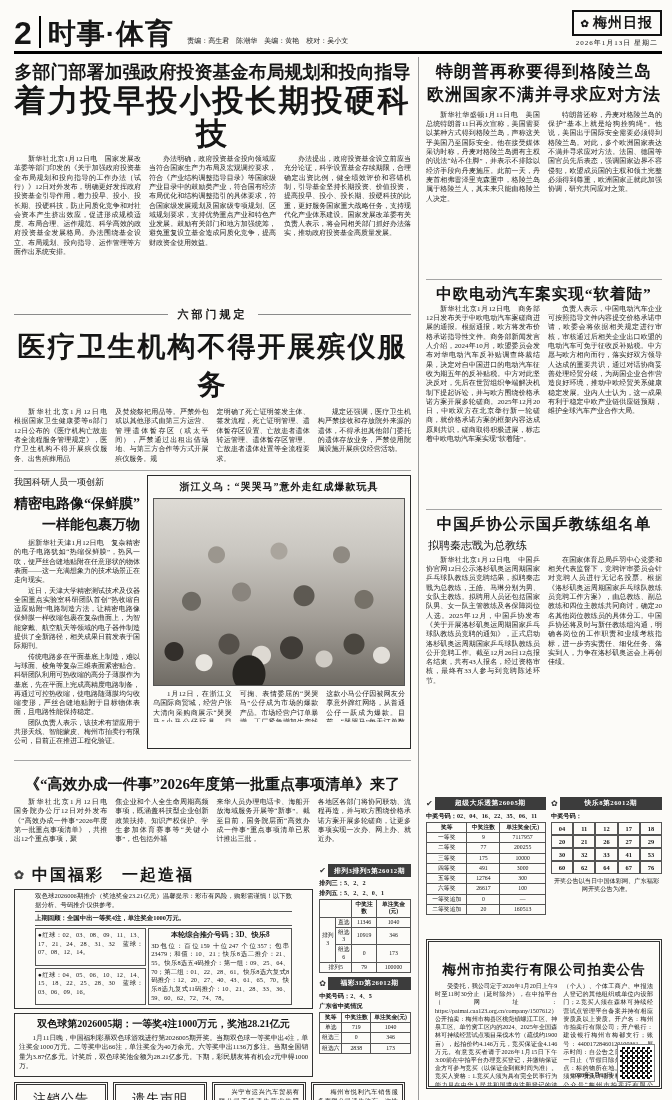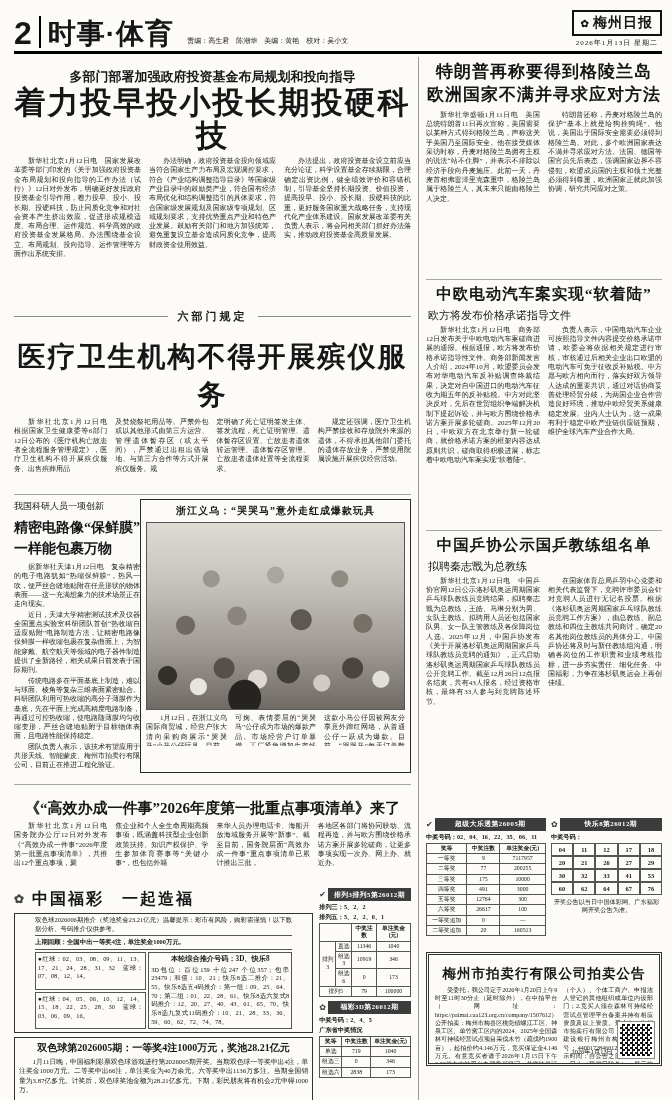--- a/index.html
+++ b/index.html
@@ -24,34 +24,34 @@
 .lmain{width:404px;padding-right:7px}
 .rcol{width:244px;border-left:1px solid #9a9a9a;padding-left:7px}
 
 .art{font-size:7px;line-height:1.33;text-align:justify;color:#1d1d1d}
 .cols{display:flex;gap:8px}
 .cols>p{flex:1}
 .ind{text-indent:2em}
 .hrule{border:0;border-top:1px solid #a5a5a5;margin:4px 0}
 
 .lead{text-align:center}
-.lead-k{font-size:13px;font-weight:700;margin-top:11px}
+.lead-k{font-size:18px;font-weight:700;margin-top:3px}
 .lead-t{font-size:31px;font-weight:900;letter-spacing:2px;line-height:1.05;margin:1px 0 5px}
 .lead-b{height:150px;overflow:hidden;text-align:justify}
 
 .kline{display:flex;align-items:center;gap:10px;margin-top:2px}
 .kline .rl{flex:1;height:1px;background:#8a8a8a}
 .kline span.kt{font-size:11px;font-weight:700;letter-spacing:3px}
-.med-t{font-size:28px;font-weight:900;text-align:center;letter-spacing:2px;margin:14px 0 4px}
+.med-t{font-size:28px;font-weight:900;text-align:center;letter-spacing:2px;margin:6px 0 4px}
 .med-b{height:60px;overflow:hidden}
 
-.band{display:flex;margin-top:16px;border-top:1px solid #a5a5a5;padding-top:4px}
+.band{display:flex;gap:7px;margin-top:2px;border-top:1px solid #a5a5a5;padding-top:4px}
 .circ{width:126px}
 .circ-k{font-size:9px;text-align:left;margin:1px 0 4px}
-.circ-t{font-size:14px;font-weight:900;text-align:left;line-height:1.5;margin-bottom:4px}
+.circ-t{font-size:14px;font-weight:900;text-align:right;line-height:1.5;margin-bottom:4px}
 .circ-b{height:210px;overflow:hidden}
 .circ-b p{margin-bottom:1px}
 .photobox{flex:1;border:1px solid #2a2a2a;padding:3px 5px 4px}
 .toy-t{font-size:10px;font-weight:700;text-align:center;letter-spacing:1px;margin:1px 0 4px}
 .photo{height:188px;border:1px solid #555;
  background-color:#b5b1aa;
  background-image:
   radial-gradient(circle at 8% 82%, #332f2b 0 9px, transparent 10px),
   radial-gradient(circle at 20% 88%, #e8e5df 0 8px, transparent 9px),
   radial-gradient(circle at 30% 78%, #55504a 0 10px, transparent 11px),
@@ -103,21 +103,21 @@
 .dltc{flex:1.08}
 .kl8c{flex:1}
 .klgrid{display:grid;grid-template-columns:repeat(5,1fr)}
 .klgrid div{border:1px solid #555;text-align:center;font-size:6.4px;font-weight:700;padding:2px 0}
 .lnote{font-size:6.2px;text-align:center;margin-top:3px;line-height:1.3}
 
 .notices{display:flex;gap:5px;margin-top:5px}
 .nbox{width:94px;height:138px;border:3px double #333;padding:3px 4px;font-size:6.2px;line-height:1.38;text-align:justify;overflow:hidden}
 .nb-t{font-size:13px;font-weight:400;text-align:center;margin:2px 0 3px;letter-spacing:1px}
 
-.auction{position:relative;height:114px;border:3px double #333;padding:9px 6px;margin-top:12px;overflow:hidden}
+.auction{position:relative;height:150px;border:3px double #333;padding:18px 6px;margin-top:20px;overflow:hidden}
 .au-t{font-size:13.5px;font-weight:900;text-align:center;letter-spacing:1px;margin:1px 0 3px}
 .au-b{display:flex;gap:6px;font-size:6.1px;line-height:1.35;text-align:justify}
 .au-b>p{flex:1}
 .au-date{position:absolute;right:46px;bottom:6px;font-size:6.4px}
 .qr{position:absolute;right:5px;bottom:5px;width:36px;height:36px;border:2px solid #fff;outline:1px solid #888;
  background:repeating-conic-gradient(#111 0% 25%,#fff 0% 50%) 0 0/5px 5px}
 
 .tr-t{font-size:17px;font-weight:900;text-align:center;letter-spacing:1px;line-height:1.35;margin-top:4px}
 .tr-b{height:164px;overflow:hidden;margin-top:4px}
 .ev-t{font-size:15.5px;font-weight:900;text-align:center;letter-spacing:1px;margin-top:2px}
@@ -339,34 +339,33 @@
         </div>
         <div class="cols art tr-b">
           <p class="ind">新华社华盛顿1月11日电　美国总统特朗普11日再次宣称，美国需要以某种方式得到格陵兰岛，声称这关乎美国乃至国际安全。他在接受媒体采访时称，丹麦对格陵兰岛拥有主权的说法“站不住脚”，并表示不排除以经济手段向丹麦施压。此前一天，丹麦首相弗雷泽里克森重申，格陵兰岛属于格陵兰人，其未来只能由格陵兰人决定。</p>
           <p class="ind">特朗普还称，丹麦对格陵兰岛的保护“基本上就是给狗拴狗绳”。他说，美国出于国际安全需要必须得到格陵兰岛。对此，多个欧洲国家表达不满并寻求应对方法。法国、德国等国官员先后表态，强调国家边界不容侵犯，欧盟成员国的主权和领土完整必须得到尊重，欧洲国家正就此加强协调，研究共同应对之策。</p>
         </div>
       </div>
       <hr class="hrule">
 
       <div>
         <div class="ev-t">中欧电动汽车案实现“软着陆”</div>
-        <div class="ev-s">欧方将发布价格承诺指导文件</div>
         <div class="cols art ev-b">
           <p class="ind">新华社北京1月12日电　商务部12日发布关于中欧电动汽车案磋商进展的通报。根据通报，欧方将发布价格承诺指导性文件。商务部新闻发言人介绍，2024年10月，欧盟委员会发布对华电动汽车反补贴调查终裁结果，决定对自中国进口的电动汽车征收为期五年的反补贴税。中方对此坚决反对，先后在世贸组织争端解决机制下提起诉讼，并与欧方围绕价格承诺方案开展多轮磋商。2025年12月20日，中欧双方在北京举行新一轮磋商，就价格承诺方案的框架内容达成原则共识，磋商取得积极进展，标志着中欧电动汽车案实现“软着陆”。</p>
           <p class="ind">负责人表示，中国电动汽车企业可按照指导文件内容提交价格承诺申请，欧委会将依据相关规定进行审核，审核通过后相关企业出口欧盟的电动汽车可免于征收反补贴税。中方愿与欧方相向而行，落实好双方领导人达成的重要共识，通过对话协商妥善处理经贸分歧，为两国企业合作营造良好环境，推动中欧经贸关系健康稳定发展。业内人士认为，这一成果有利于稳定中欧产业链供应链预期，维护全球汽车产业合作大局。</p>
         </div>
       </div>
       <hr class="hrule">
 
       <div>
         <div class="ev-t">中国乒协公示国乒教练组名单</div>
         <div class="ev-s">拟聘秦志戬为总教练</div>
         <div class="cols art pp-b">
           <p class="ind">新华社北京1月12日电　中国乒协官网12日公示洛杉矶奥运周期国家乒乓球队教练员竞聘结果，拟聘秦志戬为总教练，王皓、马琳分别为男、女队主教练。拟聘用人员还包括国家队男、女一队主管教练及各保障岗位人选。2025年12月，中国乒协发布《关于开展洛杉矶奥运周期国家乒乓球队教练员竞聘的通知》，正式启动洛杉矶奥运周期国家乒乓球队教练员公开竞聘工作。截至12月26日12点报名结束，共有43人报名，经过资格审核，最终有33人参与到竞聘陈述环节。</p>
-          <p class="ind">在国家体育总局乒羽中心党委和相关代表监督下，竞聘评审委员会针对竞聘人员进行无记名投票。根据《洛杉矶奥运周期国家乒乓球队教练员竞聘工作方案》，由总教练、副总教练和四位主教练共同商讨，确定20名其他岗位教练员的具体分工。中国乒协还将及时与新任教练组沟通，明确各岗位的工作职责和业绩考核指标，进一步夯实责任、细化任务、中国福彩，力争在洛杉矶奥运会上再创佳绩。</p>
+          <p class="ind">在国家体育总局乒羽中心党委和相关代表监督下，竞聘评审委员会针对竞聘人员进行无记名投票。根据《洛杉矶奥运周期国家乒乓球队教练员竞聘工作方案》，由总教练、副总教练和四位主教练共同商讨，确定20名其他岗位教练员的具体分工。中国乒协还将及时与新任教练组沟通，明确各岗位的工作职责和业绩考核指标，进一步夯实责任、细化任务、落实到人，力争在洛杉矶奥运会上再创佳绩。</p>
         </div>
       </div>
 
       <div class="tcrow">
         <div class="dltc">
           <div class="lot-bar">
             <span class="lot-ic">✔</span>
             <span class="lot-lab">超级大乐透第26005期</span>
           </div>
           <div class="lnum">中奖号码：02、04、16、22、35、06、11</div>

